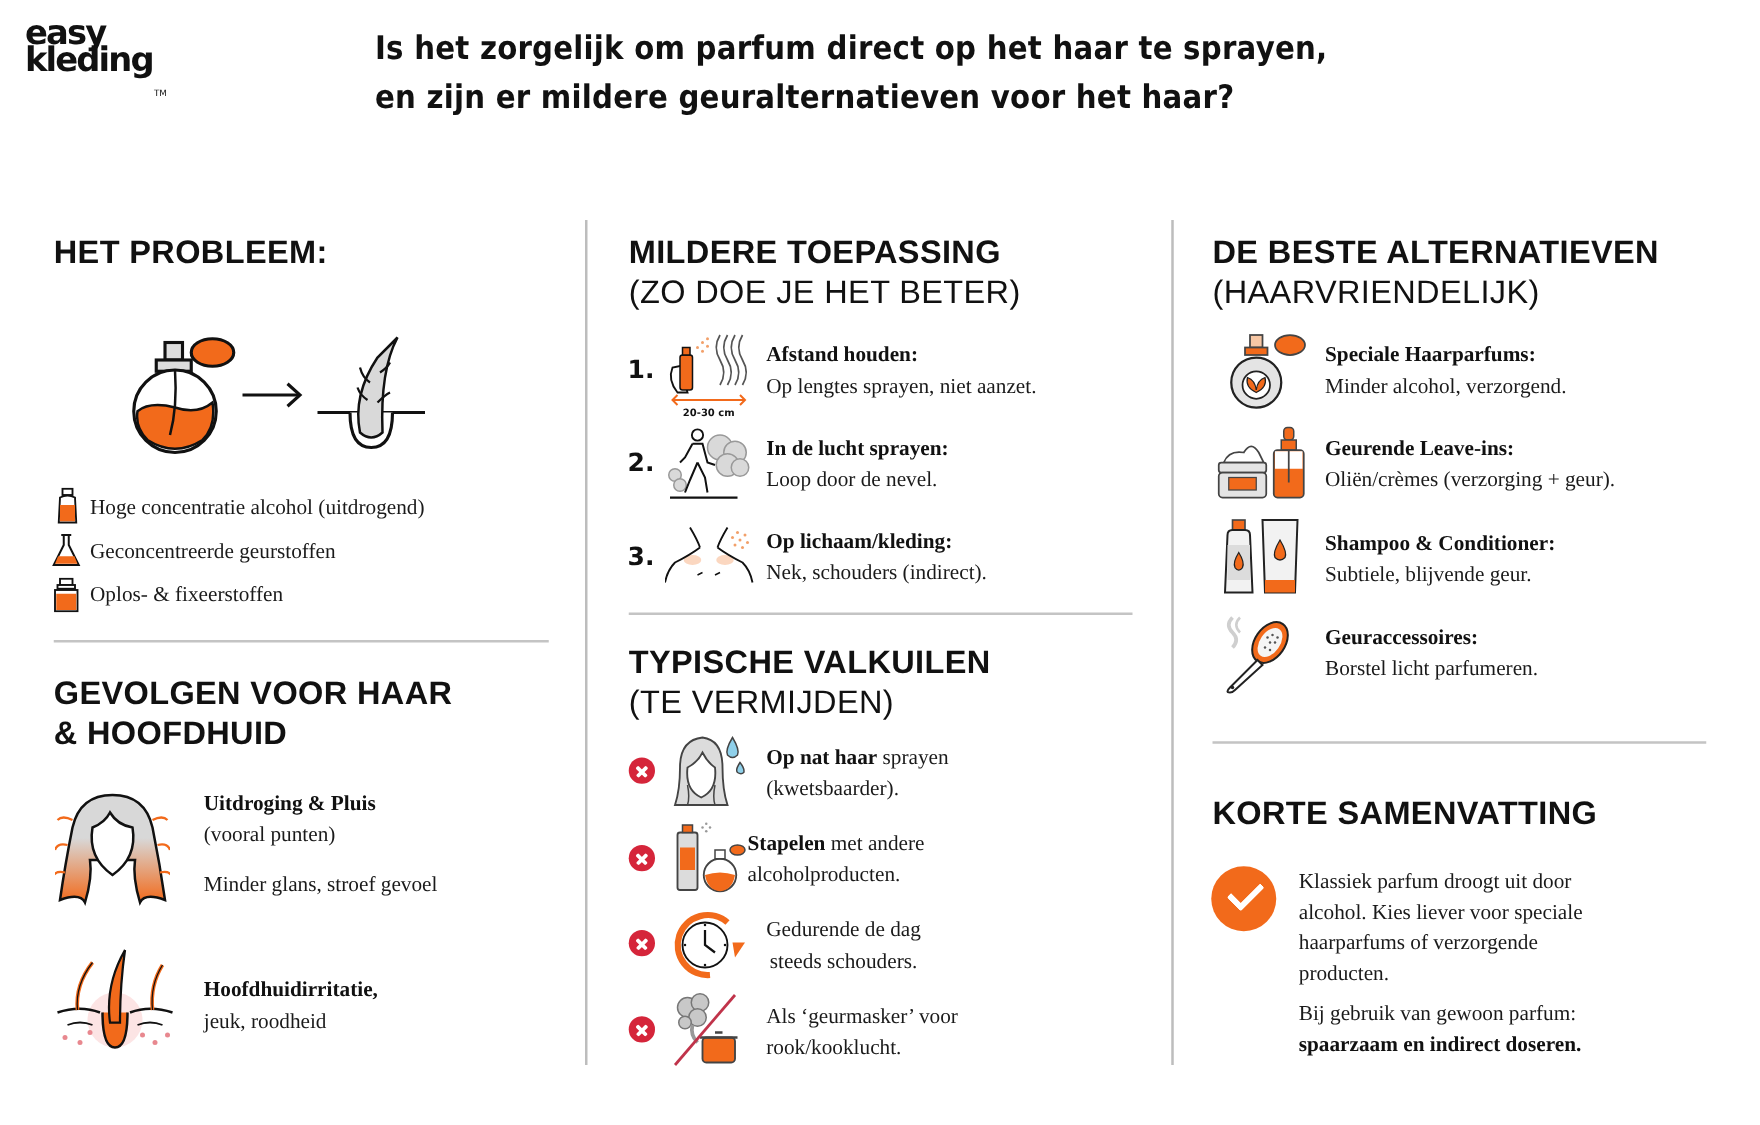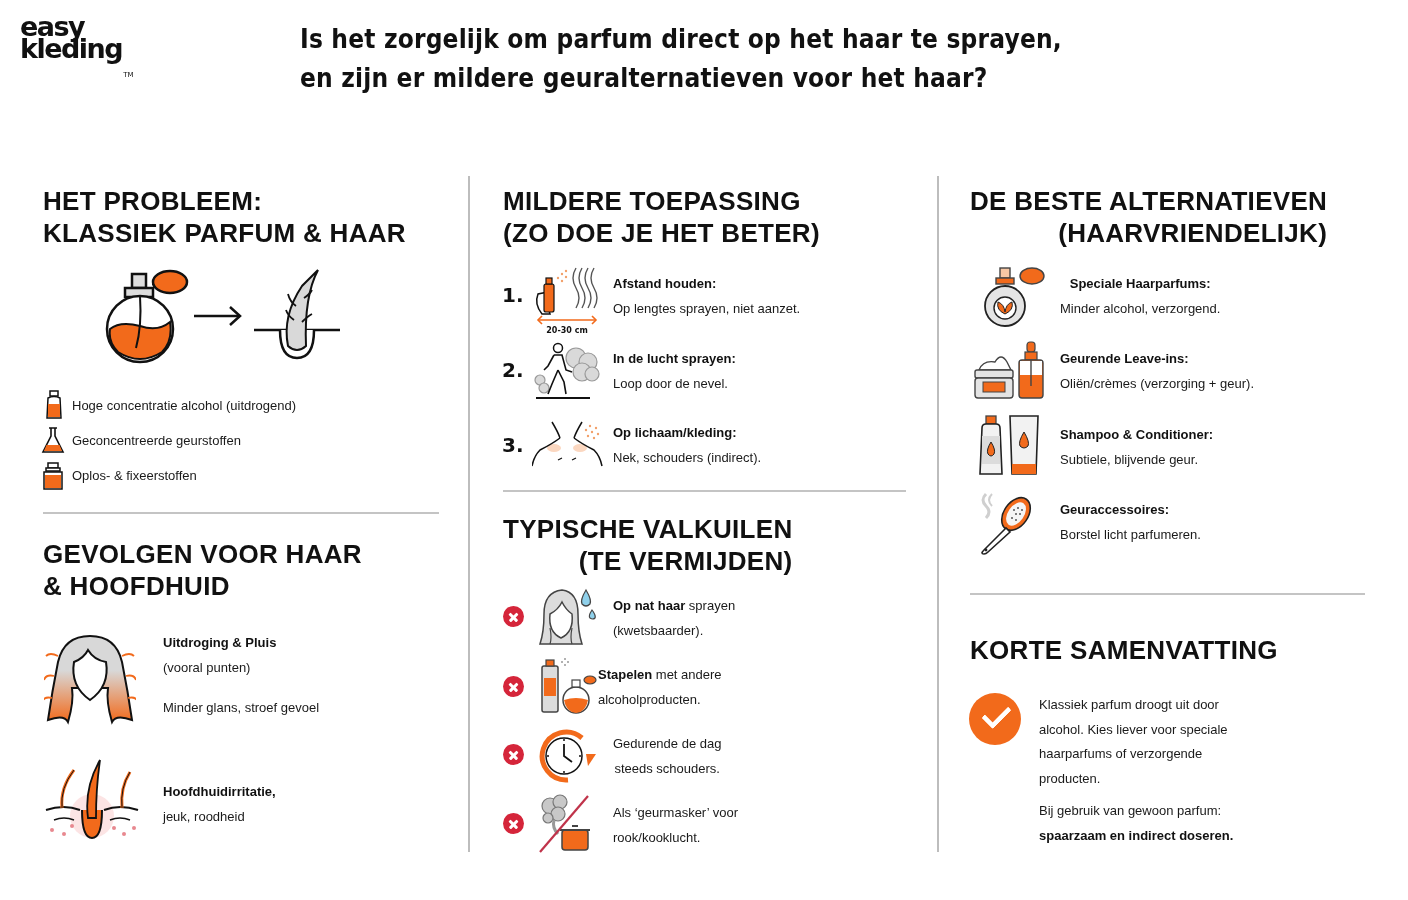--- a/index.html
+++ b/index.html
@@ -7,23 +7,23 @@
   body { font-family: "DejaVu Sans", sans-serif; color: #111; position: relative; }
 
   .logo { position: absolute; left: 20px; top: 16px; line-height: 22px; font-weight: 800; font-size: 27px; letter-spacing: -1.5px; color: #111; }
   .logo .tm { font-size: 7px; letter-spacing: 0; vertical-align: top; position: relative; top: 26px; left: 1px; font-weight: 400; }
   .title { position: absolute; left: 300px; top: 20px; font-family: "DejaVu Sans", sans-serif; font-weight: 700; font-size: 26px; line-height: 39px; letter-spacing: 0.2px; color: #111; transform: scaleX(0.9); transform-origin: left top; white-space: nowrap; }
 
   .vline { position: absolute; width: 2px; background: #bdbdbd; }
   .hline { position: absolute; height: 2px; background: #c4c4c4; }
 
   .h2 { position: absolute; font-family: "Liberation Sans", sans-serif; font-weight: 700; font-size: 26px; line-height: 32px; color: #111; letter-spacing: 0.3px; white-space: nowrap; }
-  .h2 .light { font-weight: 700; display: block; text-align: right; }
-
-  .txt { position: absolute; font-family: Liberation Sans, sans-serif; font-size: 13px; line-height: 24.5px; color: #1a1a1a; white-space: nowrap; }
+  .h2 .light { font-weight: 400; display: block; }
+
+  .txt { position: absolute; font-family: Liberation Serif, serif; font-size: 17px; line-height: 24.5px; color: #1a1a1a; white-space: nowrap; }
   .txt b { font-weight: 700; color: #111; }
   .txt .sub { display: block; }
 
   .icon { position: absolute; }
   .num { position: absolute; font-family: "DejaVu Sans", sans-serif; font-weight: 700; font-size: 20px; color: #111; }
   .xmark { position: absolute; width: 21px; height: 21px; border-radius: 50%; background: #d5253a; }
   .xmark::before, .xmark::after { content: ""; position: absolute; left: 5px; top: 9.5px; width: 11px; height: 2.5px; background: #fff; border-radius: 1px; }
   .xmark::before { transform: rotate(45deg); }
   .xmark::after { transform: rotate(-45deg); }
   .check { position: absolute; left: 969px; top: 693px; width: 52px; height: 52px; border-radius: 50%; background: #f26a1b; }
@@ -43,21 +43,20 @@
 </div>
 
 <div class="vline" style="left:468px; top:176px; height:676px;"></div>
 <div class="vline" style="left:937px; top:176px; height:676px;"></div>
 <div class="hline" style="left:43px; top:512px; width:396px;"></div>
 <div class="hline" style="left:503px; top:490px; width:403px;"></div>
 <div class="hline" style="left:970px; top:593px; width:395px;"></div>
 
 <div class="h2" style="left:43px; top:185px;">
   <div>HET PROBLEEM:</div>
-  <div>KLASSIEK PARFUM &amp; HAAR</div>
 </div>
 
 <svg class="icon" style="left:100px; top:266px;" width="92" height="98" viewBox="0 0 92 98">
   <ellipse cx="70" cy="16" rx="17" ry="11" fill="#f26a1b" stroke="#111" stroke-width="2.5"></ellipse>
   <line x1="52" y1="18" x2="53" y2="18" stroke="#111" stroke-width="2"></line>
   <rect x="32" y="8" width="14" height="14" fill="#ddd" stroke="#111" stroke-width="2.5"></rect>
   <rect x="25" y="22" width="28" height="9" fill="#ddd" stroke="#111" stroke-width="2.5"></rect>
   <circle cx="40" cy="63" r="33" fill="#fff" stroke="#111" stroke-width="2.5"></circle>
   <path d="M10 63 Q20 55 40 60 Q58 66 70 56 Q73 75 62 86 Q40 100 18 86 Q8 76 10 63Z" fill="#f26a1b" stroke="#111" stroke-width="2"></path>
   <path d="M40 30 Q42 60 36 82" fill="none" stroke="#111" stroke-width="2"></path>
@@ -303,21 +302,21 @@
 </div>
 
 <svg class="icon" style="left:982px; top:264px;" width="66" height="64" viewBox="0 0 66 64">
   <ellipse cx="50" cy="12" rx="12" ry="8" fill="#f26a1b" stroke="#444" stroke-width="1.4"></ellipse>
   <rect x="18" y="4" width="10" height="10" fill="#f7c7a4" stroke="#444" stroke-width="1.4"></rect>
   <rect x="14" y="14" width="18" height="6" fill="#f26a1b" stroke="#444" stroke-width="1.4"></rect>
   <circle cx="23" cy="42" r="20" fill="#e4e4e4" stroke="#222" stroke-width="1.8"></circle>
   <circle cx="23" cy="44" r="11" fill="#fff" stroke="#222" stroke-width="1.4"></circle>
   <path d="M23 50 Q14 46 16 38 Q22 40 23 48 Q24 40 30 38 Q32 46 23 50Z" fill="#f26a1b" stroke="#222" stroke-width="1"></path>
 </svg>
-<div class="txt" style="left:1060px; top:272px;text-align:center;">
+<div class="txt" style="left:1060px; top:272px;">
   <b>Speciale Haarparfums:</b>
   <span class="sub">Minder alcohol, verzorgend.</span>
 </div>
 
 <svg class="icon" style="left:973px; top:340px;" width="74" height="62" viewBox="0 0 74 62">
   <path d="M6 30 Q10 20 22 22 Q28 12 34 22 L38 30Z" fill="#fff" stroke="#444" stroke-width="1.4"></path>
   <rect x="2" y="30" width="38" height="8" rx="2" fill="#e4e4e4" stroke="#444" stroke-width="1.4"></rect>
   <rect x="2" y="38" width="38" height="20" rx="3" fill="#e4e4e4" stroke="#444" stroke-width="1.4"></rect>
   <rect x="10" y="42" width="22" height="10" fill="#f26a1b" stroke="#444" stroke-width="1"></rect>
   <rect x="54" y="2" width="8" height="10" rx="3" fill="#f26a1b" stroke="#444" stroke-width="1.2"></rect>

